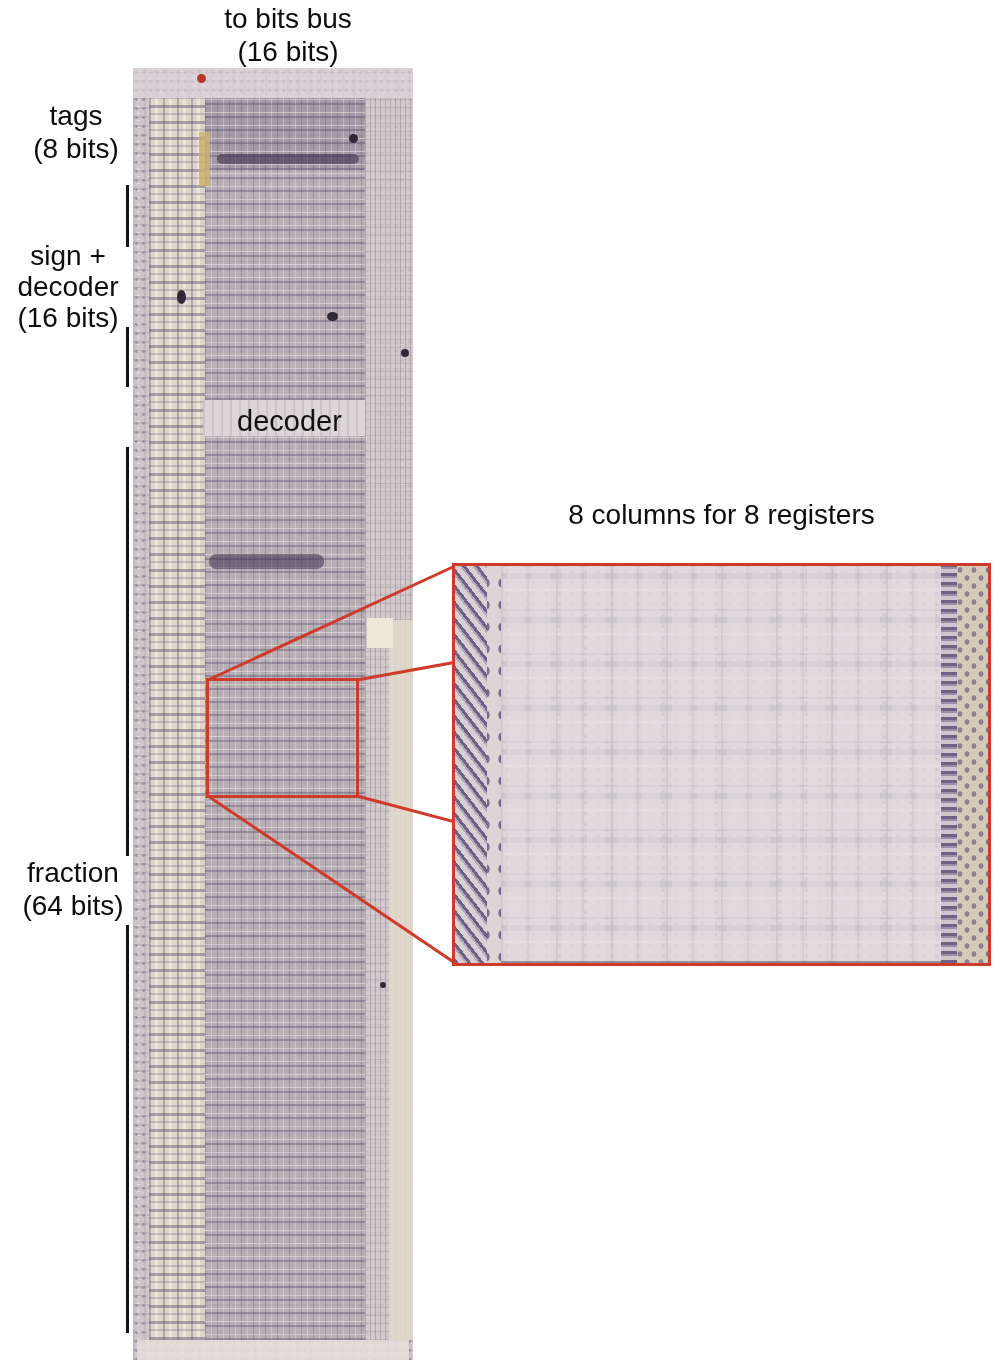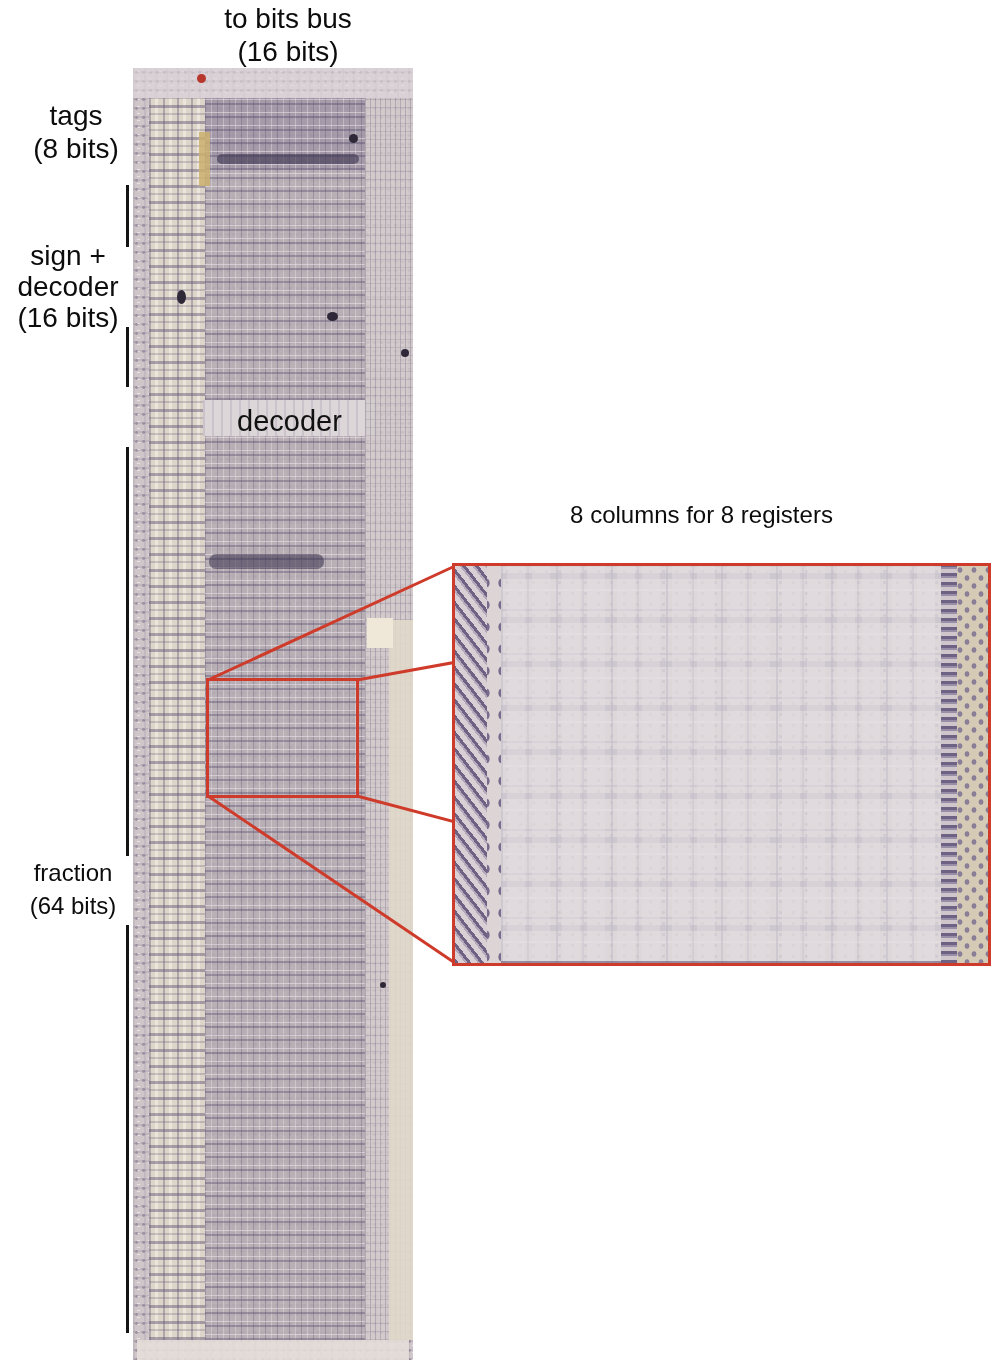--- a/index.html
+++ b/index.html
@@ -10,22 +10,22 @@
   *{margin:0;padding:0;box-sizing:border-box;}
   html,body{background:var(--bg);}
   body{font-family:"Liberation Sans", sans-serif;color:var(--ink);}
   .canvas{position:relative;width:1000px;height:1368px;background:var(--bg);overflow:hidden;}
 
   
   .lbl{position:absolute;color:var(--ink);text-align:center;}
   .top-label{left:168px;top:2px;width:240px;font-size:28px;line-height:33px;}
   .tags-label{left:6px;top:99px;width:140px;font-size:28px;line-height:33px;}
   .signexp-label{left:0px;top:240px;width:136px;font-size:28px;line-height:31px;}
-  .fraction-label{left:4px;top:856px;width:138px;font-size:24px;line-height:33px;}
-  .inset-caption{left:422px;top:500px;width:559px;font-size:24px;line-height:30px;}
+  .fraction-label{left:4px;top:856px;width:138px;font-size:28px;line-height:33px;}
+  .inset-caption{left:442px;top:500px;width:559px;font-size:28px;line-height:30px;}
 
   
   .bracket{position:absolute;left:126px;width:3px;background:#141414;}
   .br-se1{top:185px;height:62px;}
   .br-se2{top:327px;height:60px;}
   .br-fr1{top:447px;height:409px;}
   .br-fr2{top:925px;height:408px;}
 
   
   .die{position:absolute;left:133px;top:68px;width:280px;height:1292px;z-index:1;

